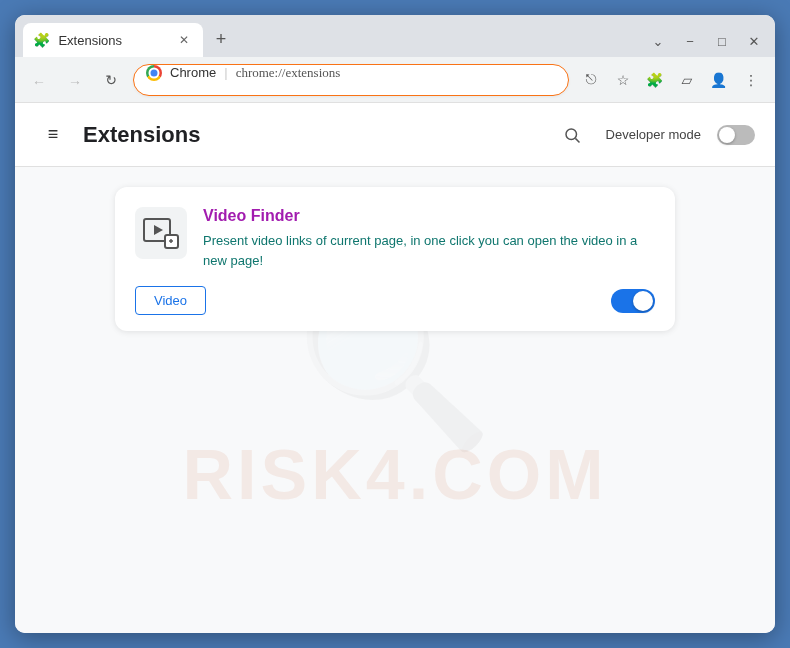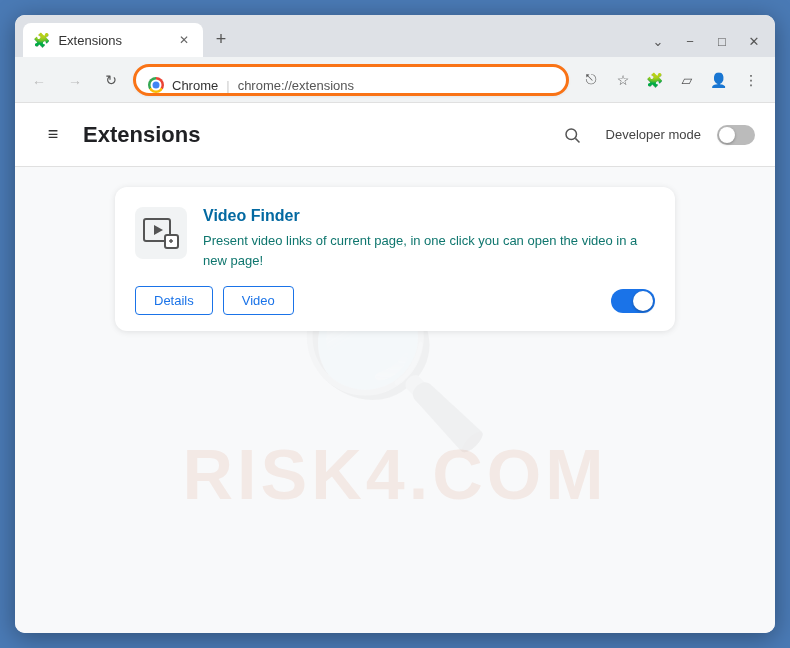--- a/index.html
+++ b/index.html
@@ -114,24 +114,24 @@
       color: #555;
       font-size: 14px;
     }
     .nav-btn.disabled { color: #bbb; cursor: default; }
     .address-bar {
       flex: 1;
       background: #fff;
       border-radius: 20px;
       height: 32px;
       display: flex;
-      align-items: flex-end;
+      align-items: flex-start;
       padding: 0 12px;
       gap: 8px;
-      border: 3px solid #f97316;
+      border: 1px solid #f97316;
       box-shadow: 0 1px 3px rgba(0,0,0,0.05);
     }
     .chrome-logo {
       width: 16px;
       height: 16px;
       border-radius: 50%;
       background: conic-gradient(#ea4335 0deg 120deg, #fbbc05 120deg 240deg, #34a853 240deg 360deg);
       position: relative;
       flex-shrink: 0;
     }
@@ -151,20 +151,21 @@
       font-size: 13px;
       color: #333;
     }
     .address-divider {
       color: #ccc;
       font-size: 13px;
     }
     .address-url {
       font-size: 13px;
       color: #555;
+      font-family: Liberation Serif, serif;
     }
     .nav-actions {
       display: flex;
       align-items: center;
       gap: 4px;
     }
     .nav-action-btn {
       width: 28px;
       height: 28px;
       display: flex;
@@ -315,21 +316,21 @@
     .ext-icon svg {
       width: 40px;
       height: 40px;
     }
     .card-info {
       flex: 1;
     }
     .ext-name {
       font-size: 16px;
       font-weight: 600;
-      color: #0369a1;
+      color: #a21caf;
       margin-bottom: 6px;
     }
     .ext-desc {
       font-size: 13px;
       color: #0f766e;
       line-height: 1.5;
     }
     .card-bottom {
       display: flex;
       align-items: center;
@@ -440,21 +441,20 @@
               <line x1="28" y1="28" x2="32" y2="28" stroke="#555" stroke-width="1.5"></line>
               <line x1="30" y1="26" x2="30" y2="30" stroke="#555" stroke-width="1.5"></line>
             </svg>
           </div>
           <div class="card-info">
             <div class="ext-name">Video Finder</div>
             <div class="ext-desc">Present video links of current page, in one click you can open the video in a new page!</div>
           </div>
         </div>
         <div class="card-bottom">
-          <button class="ext-btn">Details</button>
           <button class="ext-btn">Video</button>
           <div class="card-toggle"></div>
         </div>
       </div>
 
     </div>
   </div>
 </div>
 
 </body></html>

